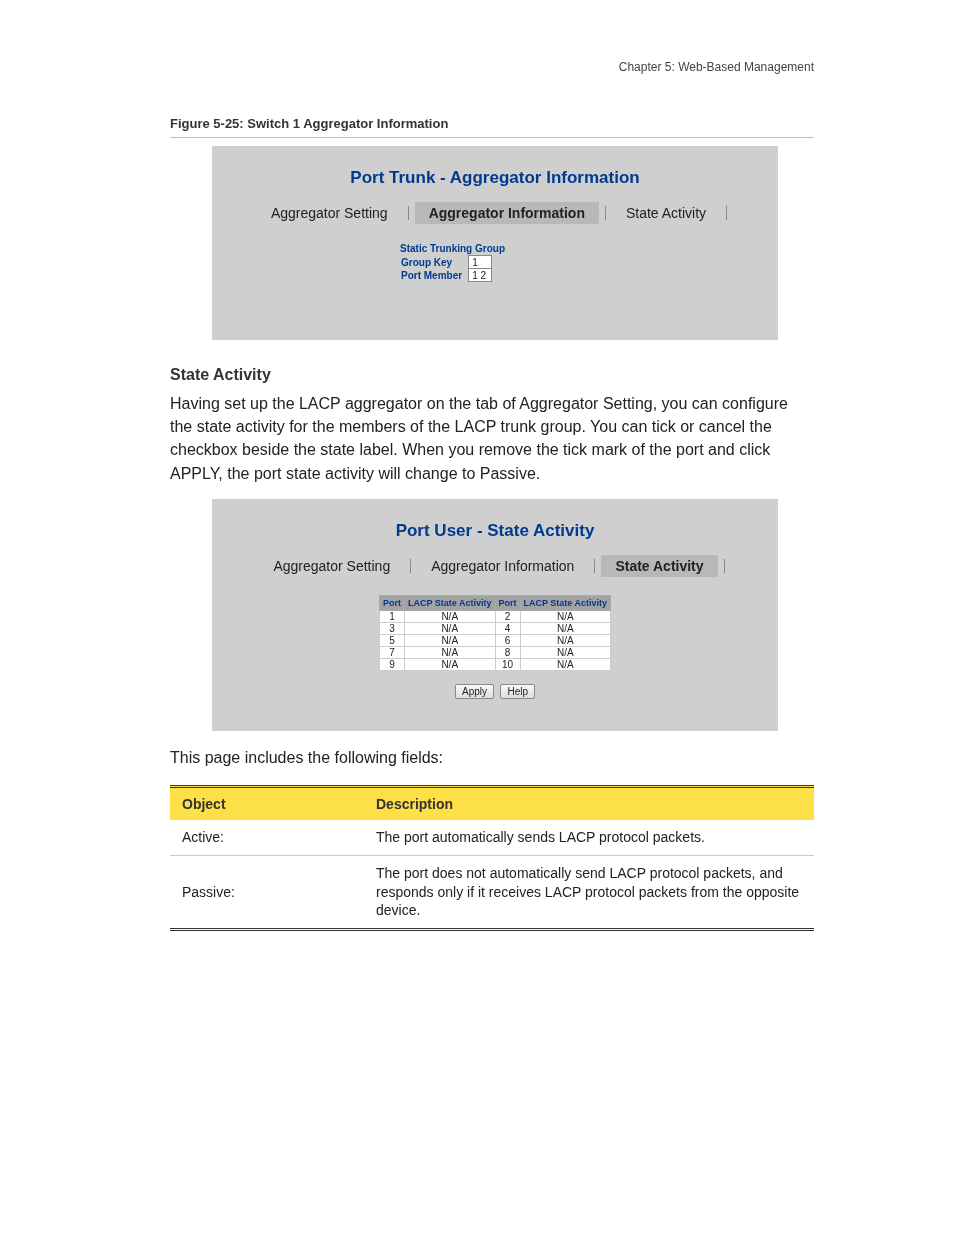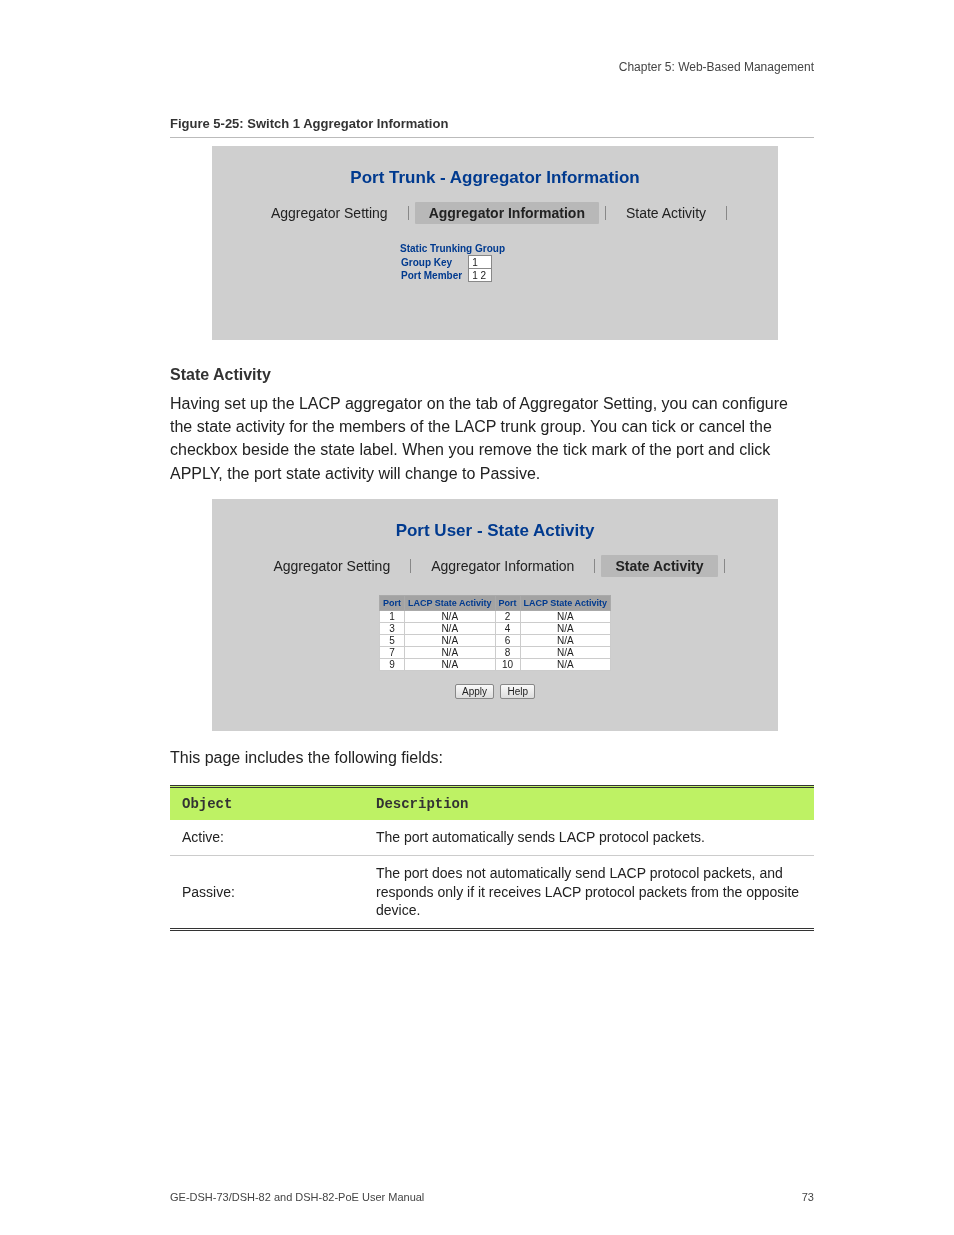--- a/index.html
+++ b/index.html
@@ -156,22 +156,21 @@
   .fields-intro {
     font-size: 16px;
     margin: 18px 0 18px 0;
   }
   .obj-table {
     width: 100%;
     border-collapse: collapse;
     font-size: 14px;
   }
   .obj-table thead tr {
-    background: #bef264;
-    font-family: Liberation Mono, monospace;
+    background: #fde047;
   }
   .obj-table th {
     text-align: left;
     font-weight: 600;
     padding: 8px 12px;
     color: #333;
   }
   .obj-table th:first-child { width: 170px; }
   .obj-table td {
     padding: 8px 12px;
@@ -305,17 +304,13 @@
           <td>Active:</td>
           <td>The port automatically sends LACP protocol packets.</td>
         </tr>
         <tr>
           <td>Passive:</td>
           <td>The port does not automatically send LACP protocol packets, and responds only if it receives LACP protocol packets from the opposite device.</td>
         </tr>
       </tbody>
   </table>
 
-  <div class="footer">
-    <span>GE-DSH-73/DSH-82 and DSH-82-PoE User Manual</span>
-    <span>73</span>
-  </div>
 </div>
 
 </body></html>

